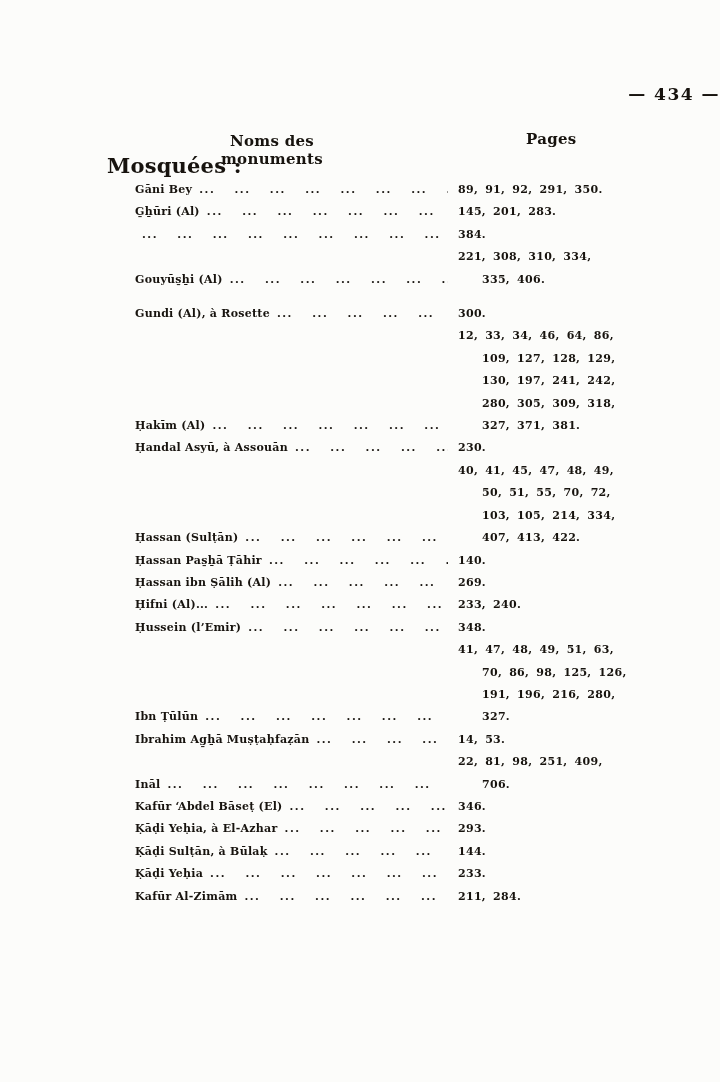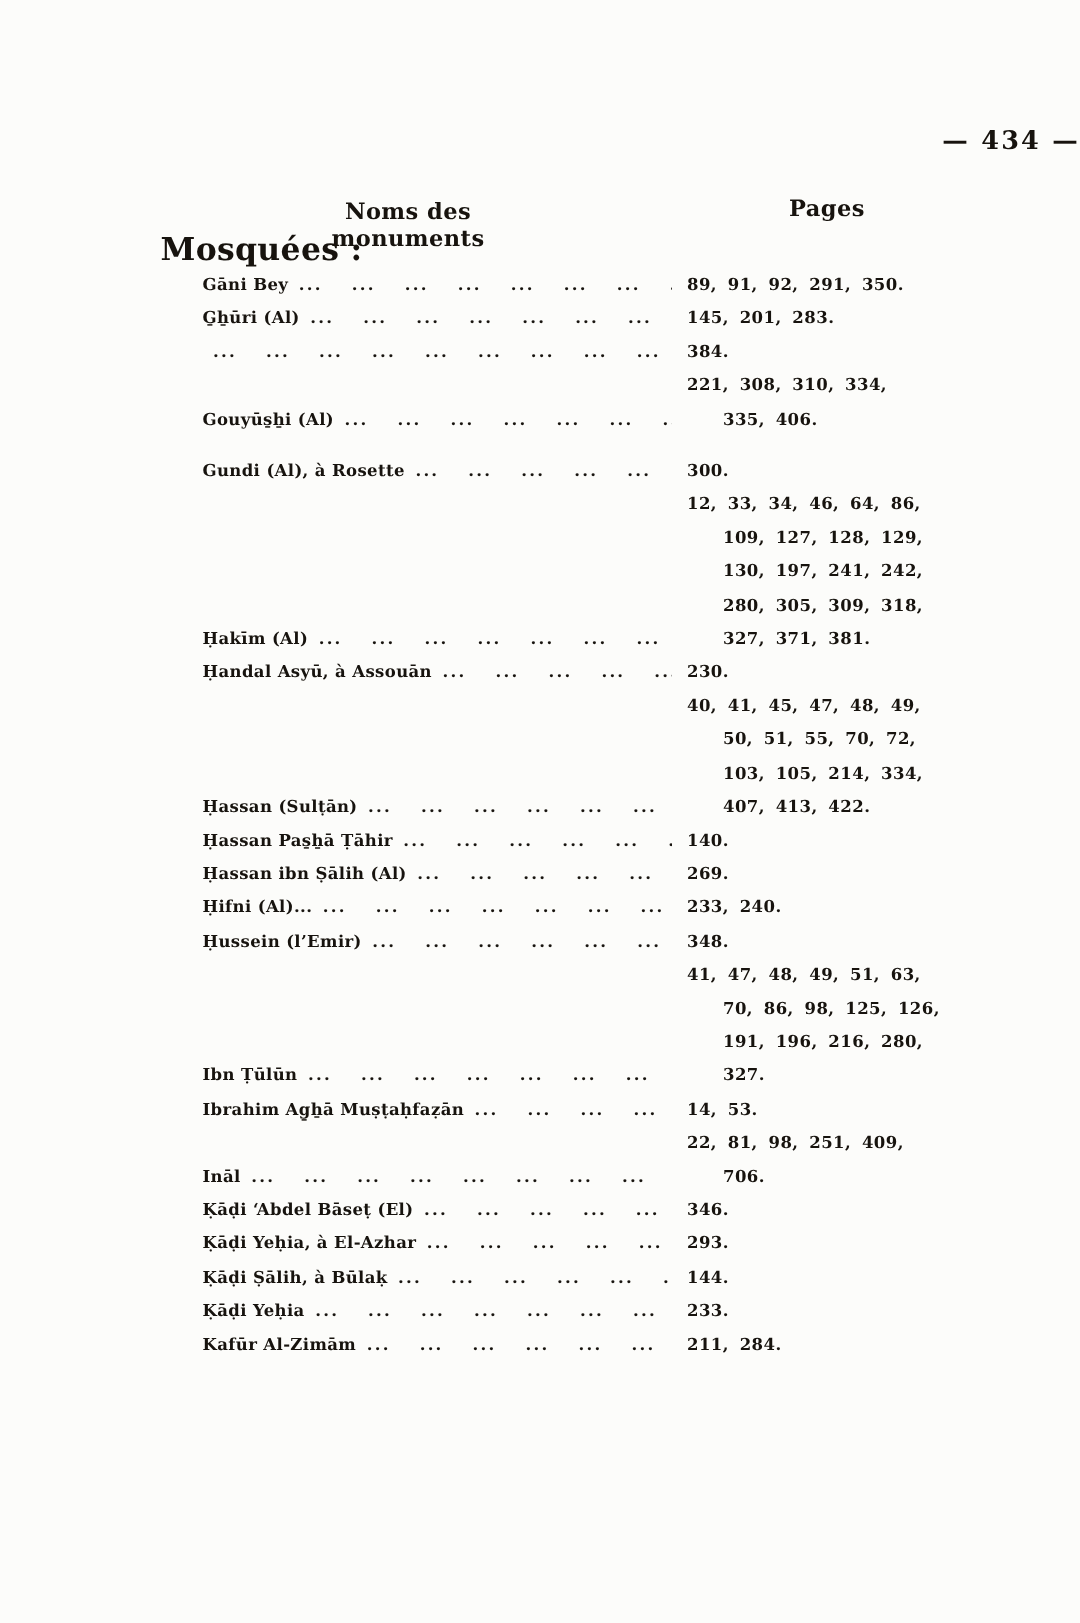--- a/index.html
+++ b/index.html
@@ -159,35 +159,35 @@
   </div>
       <div class="row">
     <span class="nm">Ināl</span>
     <span class="leader">... ... ... ... ... ... ... ... ... ... ... ...</span>
     <span class="pg">
           <div class="ln">22, 81, 98, 251, 409,</div>
           <div class="ln cont">706.</div>
         </span>
   </div>
       <div class="row">
-    <span class="nm">Ḳāḍi ‘Abdel Bāseṭ (El)</span>
+    <span class="nm">Kafūr ‘Abdel Bāseṭ (El)</span>
     <span class="leader">... ... ... ... ... ... ... ... ... ... ... ...</span>
     <span class="pg">
           <div class="ln">346.</div>
         </span>
   </div>
       <div class="row">
     <span class="nm">Ḳāḍi Yeḥia, à El-Azhar</span>
     <span class="leader">... ... ... ... ... ... ... ... ... ... ... ...</span>
     <span class="pg">
           <div class="ln">293.</div>
         </span>
   </div>
       <div class="row">
-    <span class="nm">Ḳāḍi Ṣālih, à Būlaḳ</span>
+    <span class="nm">Ḳāḍi Sulṭān, à Būlaḳ</span>
     <span class="leader">... ... ... ... ... ... ... ... ... ... ... ...</span>
     <span class="pg">
           <div class="ln">144.</div>
         </span>
   </div>
       <div class="row">
     <span class="nm">Ḳāḍi Yeḥia</span>
     <span class="leader">... ... ... ... ... ... ... ... ... ... ... ...</span>
     <span class="pg">
           <div class="ln">233.</div>

